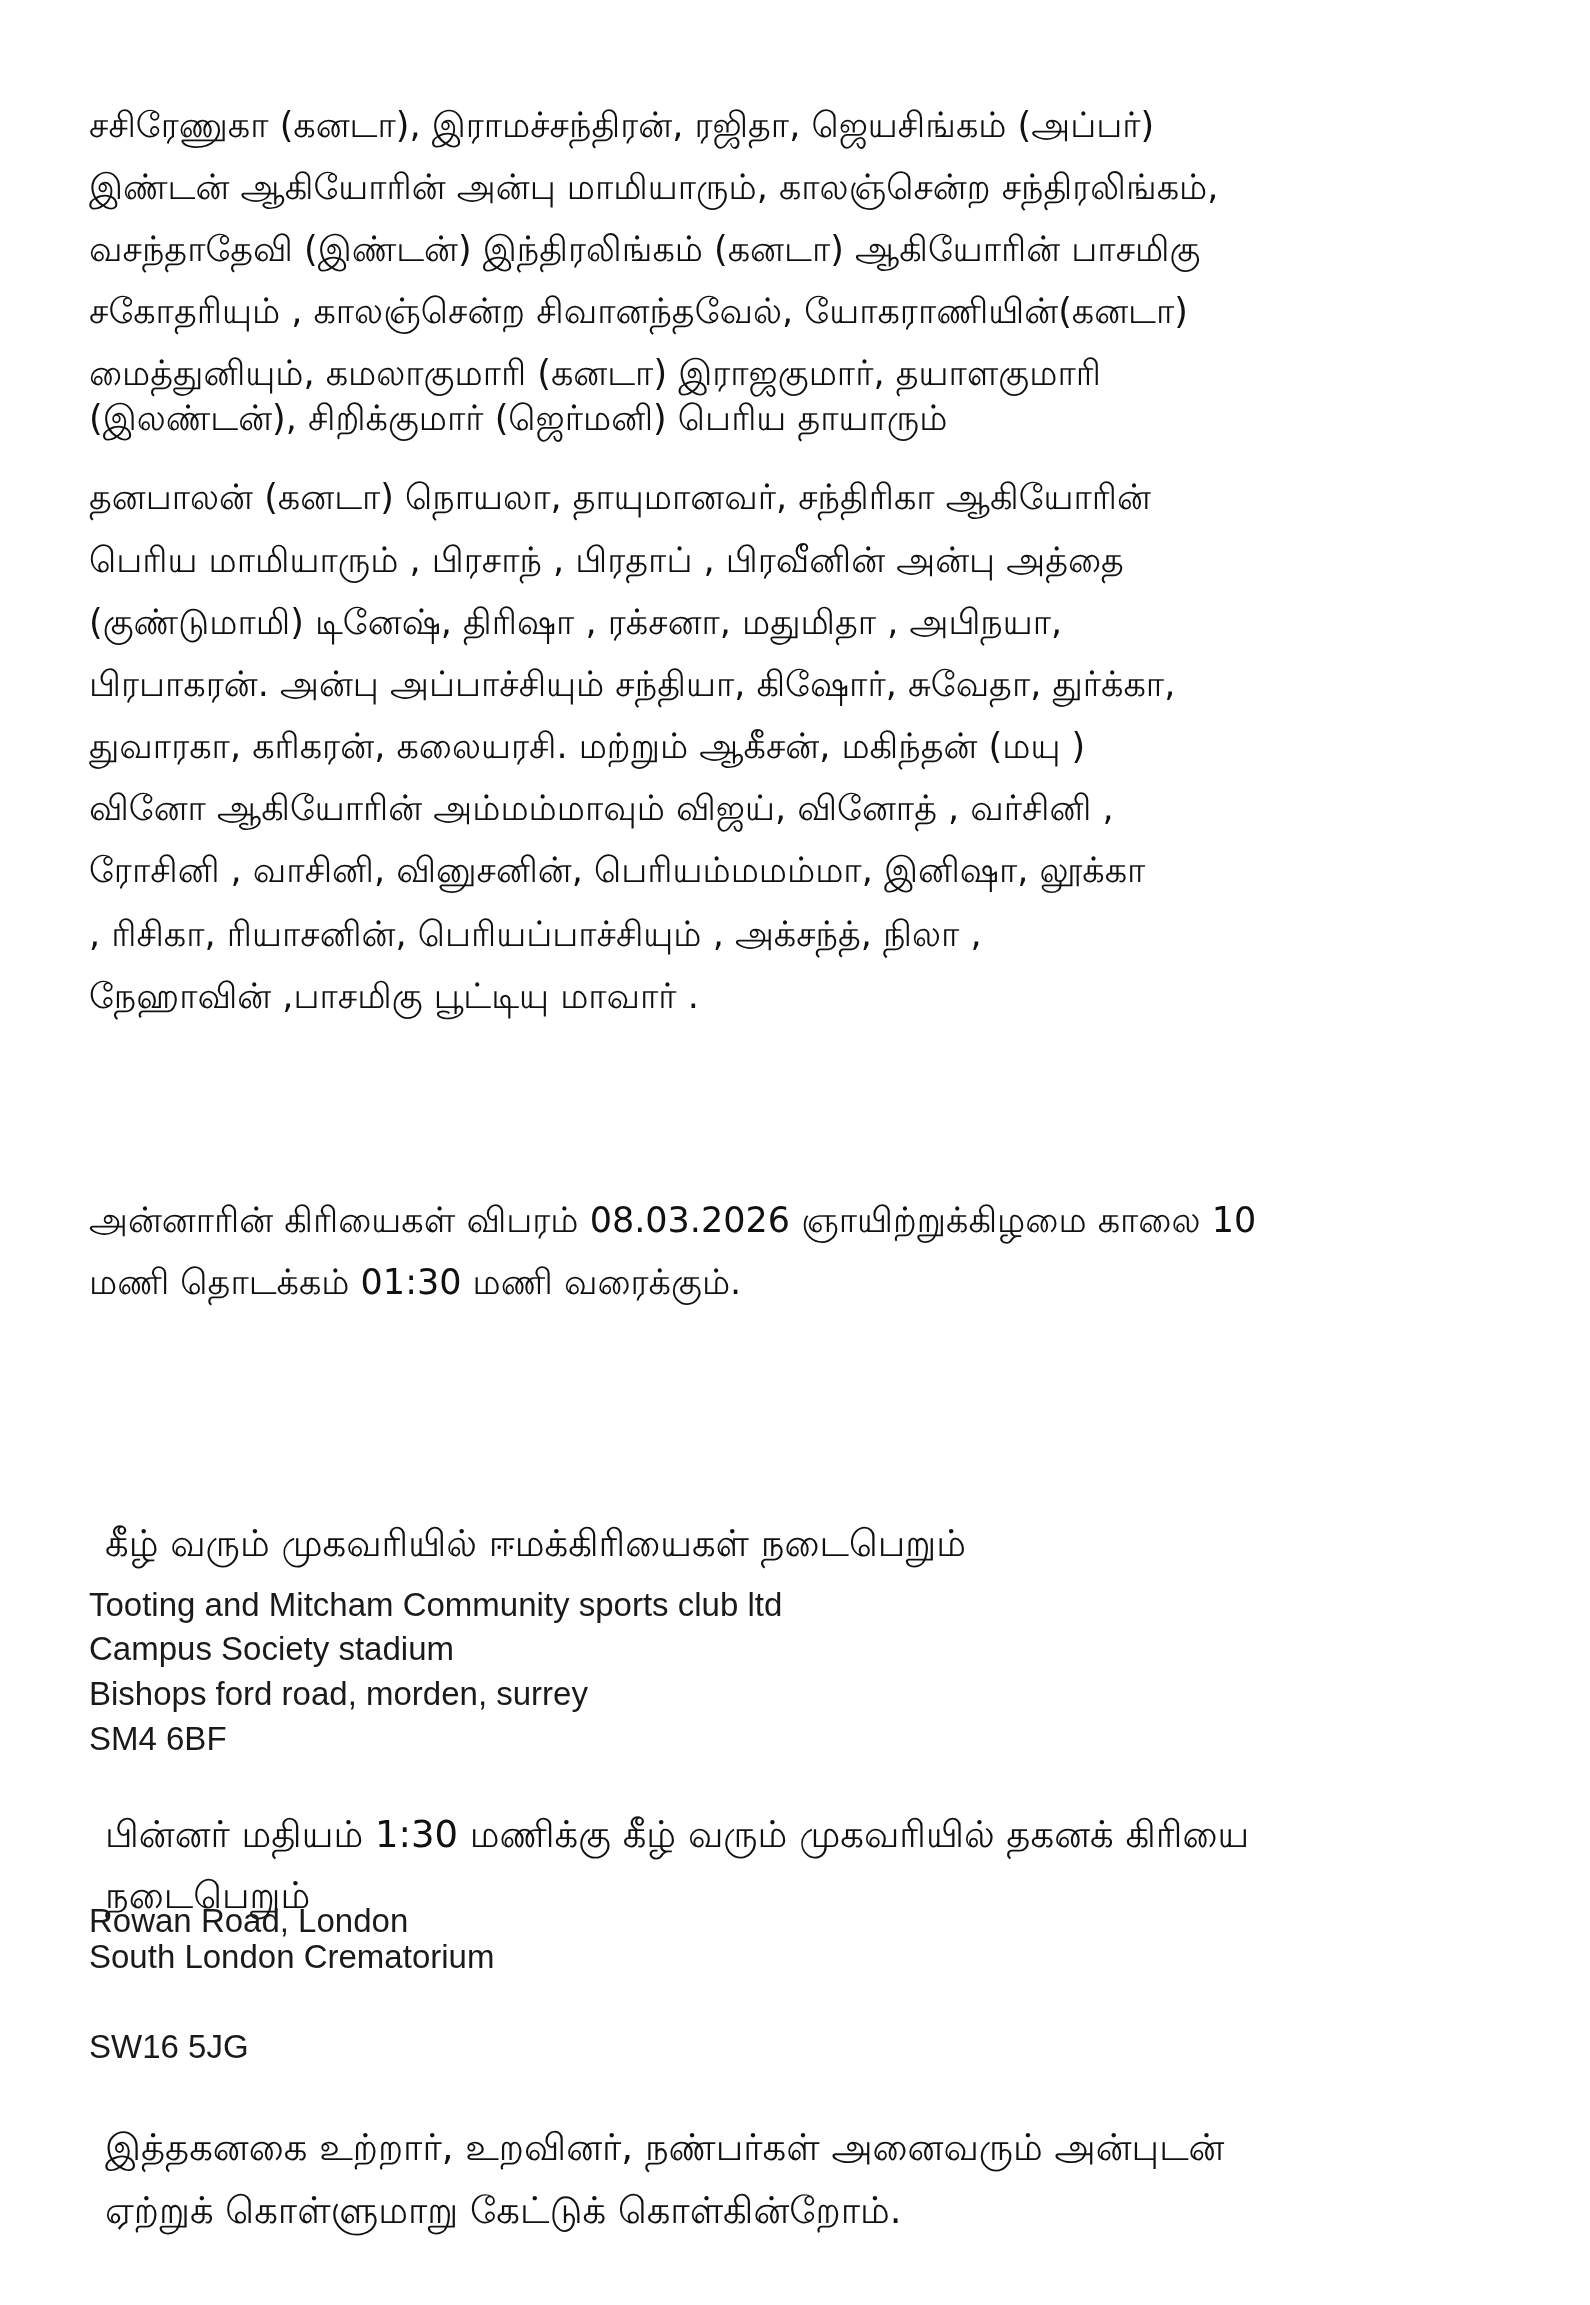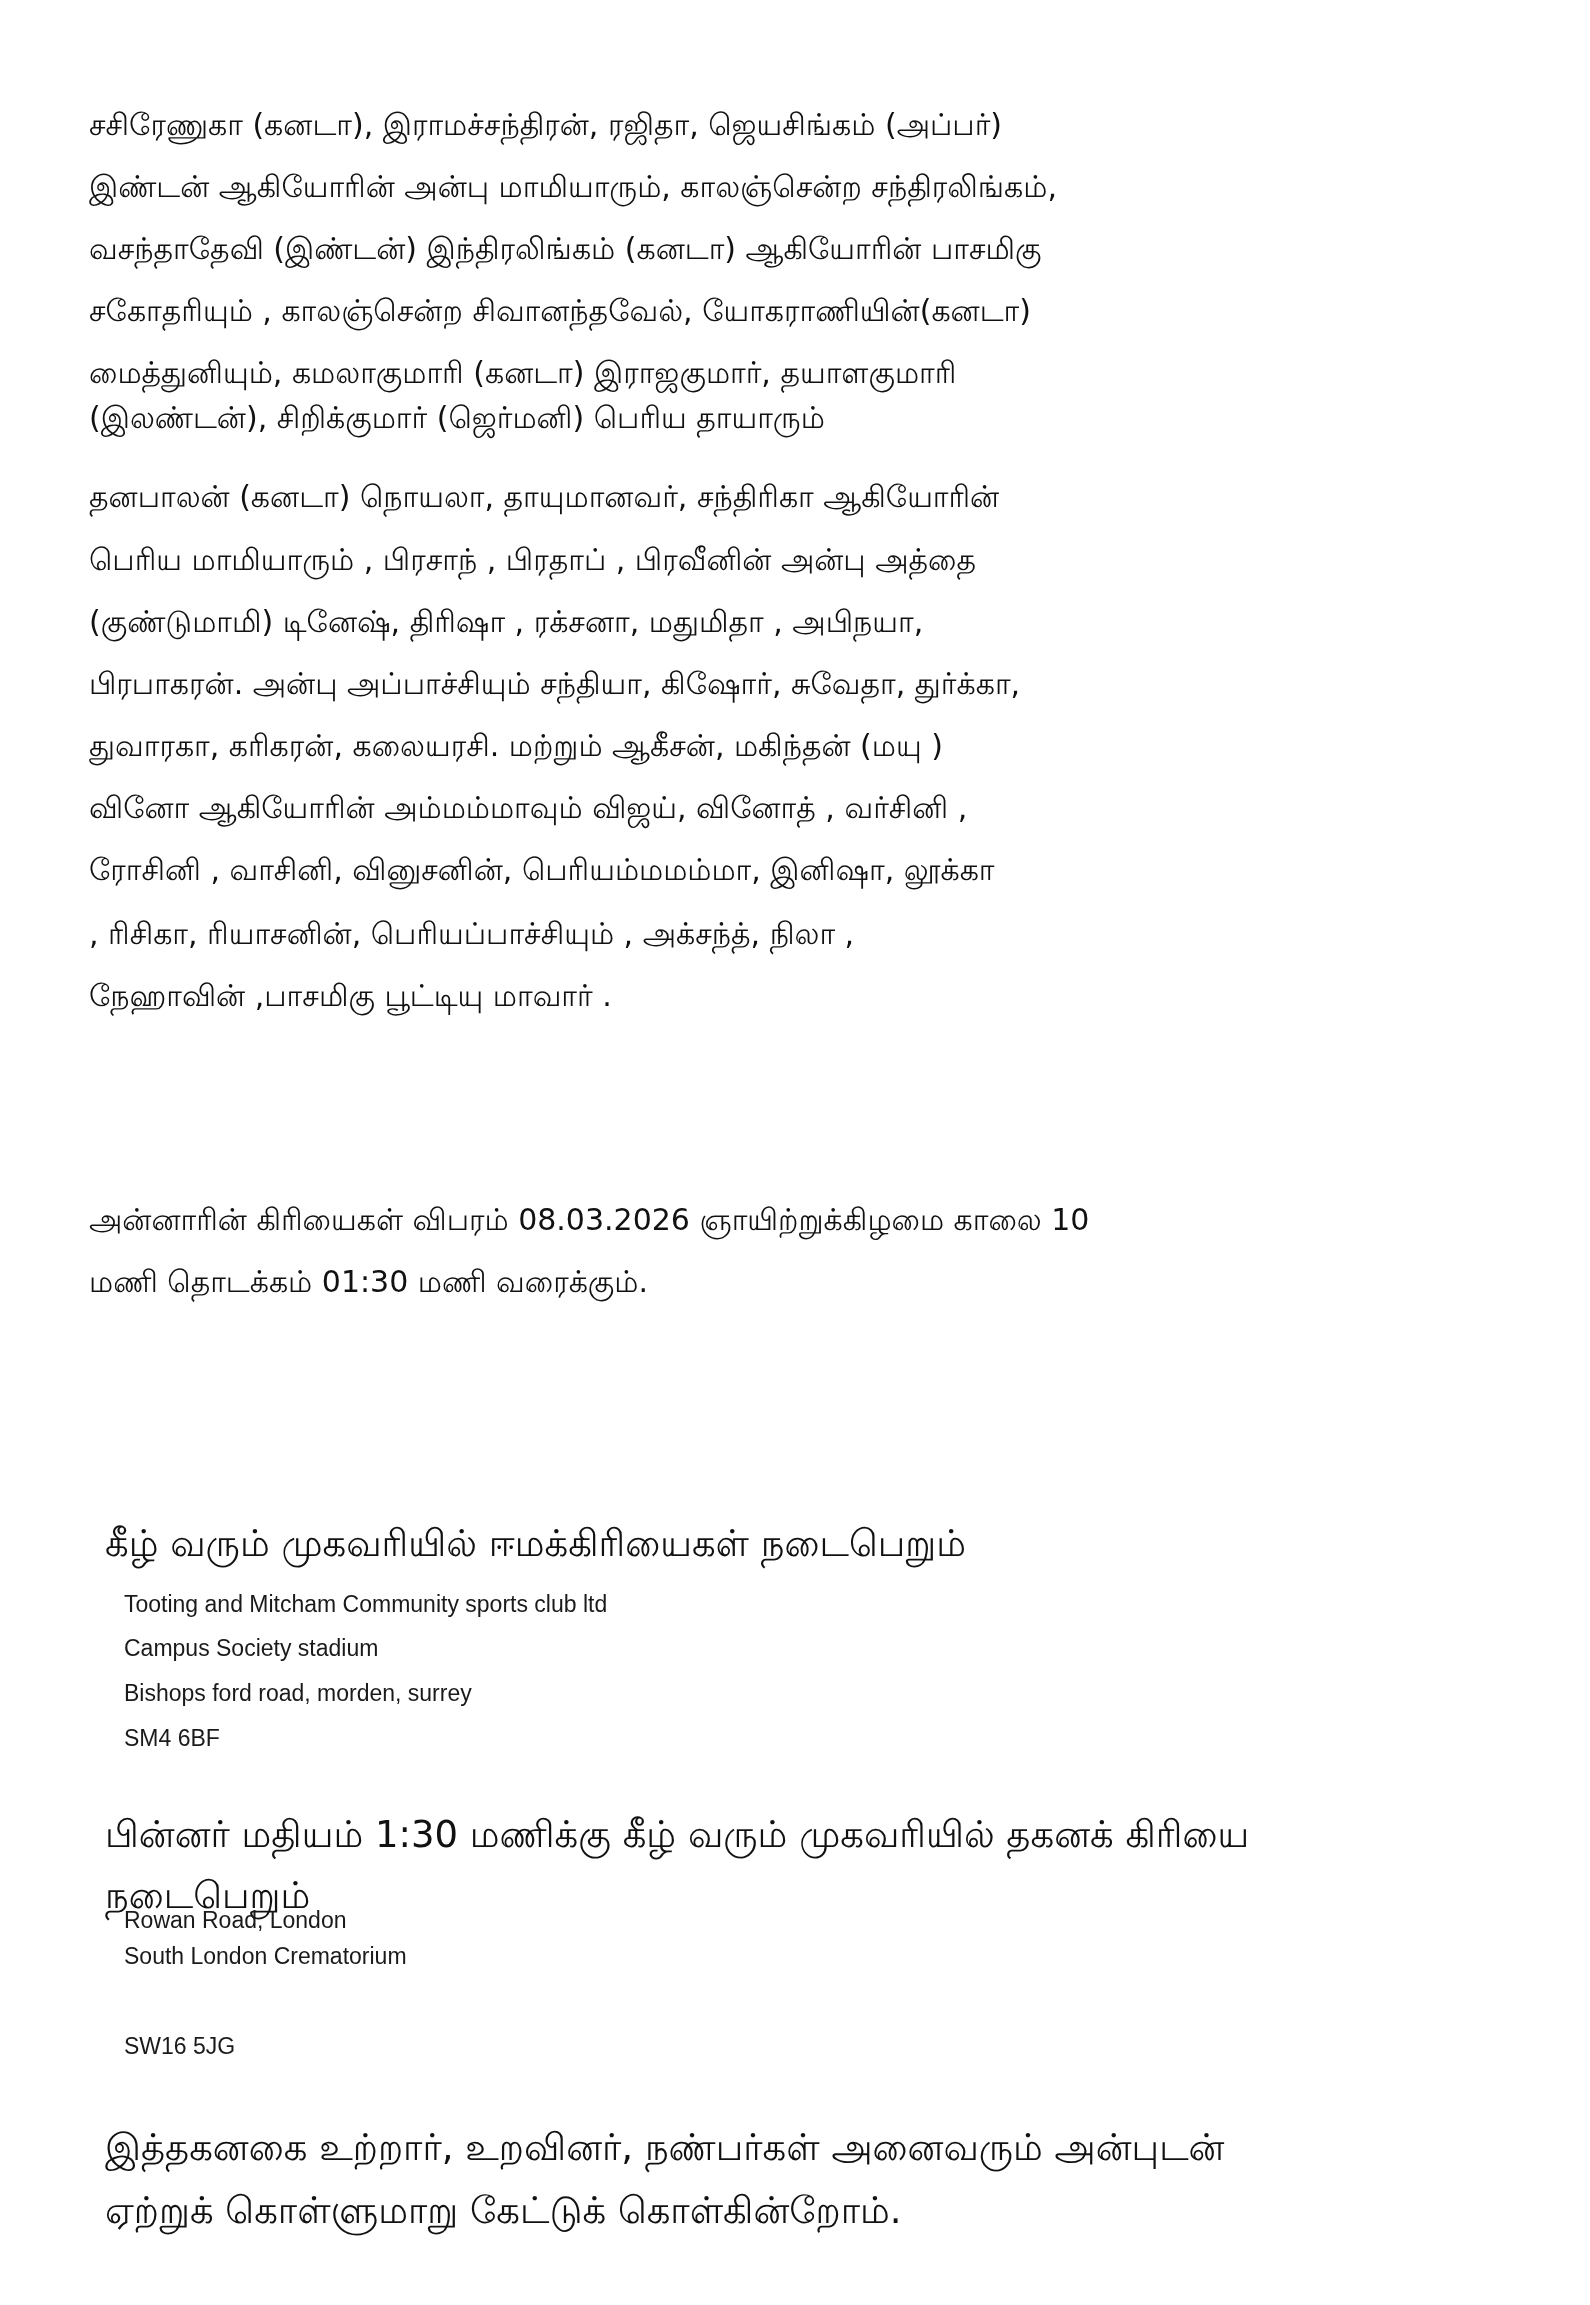--- a/index.html
+++ b/index.html
@@ -22,32 +22,31 @@
     width: 1419px;
   }
   .line {
     position: absolute;
     left: 0;
     white-space: nowrap;
     line-height: 1;
     transform: translateY(-50%);
   }
   .tamil-body {
-    font-size: 30px;
+    font-size: 35px;
     letter-spacing: 0px;
   }
   .tamil-heading {
     font-size: 37px;
     margin-left: 16px;
   }
   .english-address {
     font-family: "Liberation Sans", "DejaVu Sans", sans-serif;
-    font-size: 23px;
+    font-size: 33px;
     color: #1a1a1a;
-    margin-left: 35px;
   }
 </style>
 </head>
 <body>
 
 <div class="page">
 
   <div>
     <div class="line tamil-body" style="top:125px">சசிரேணுகா (கனடா), இராமச்சந்திரன், ரஜிதா, ஜெயசிங்கம் (அப்பர்)</div>
     <div class="line tamil-body" style="top:187px">இண்டன் ஆகியோரின் அன்பு மாமியாரும், காலஞ்சென்ற சந்திரலிங்கம்,</div>

